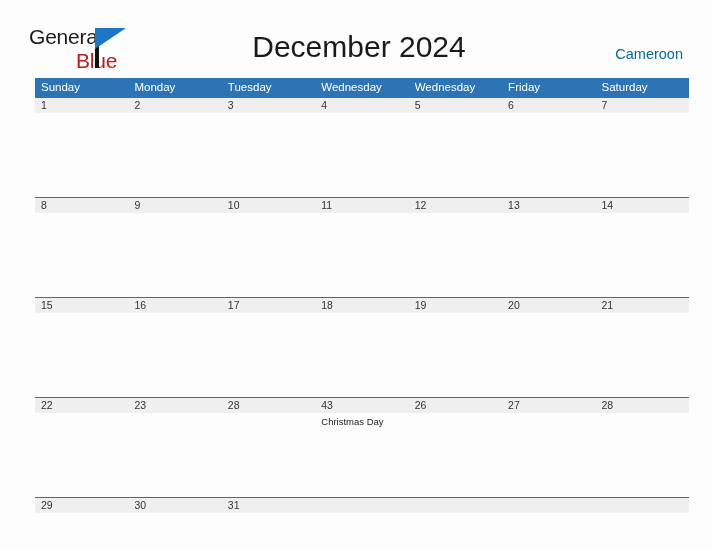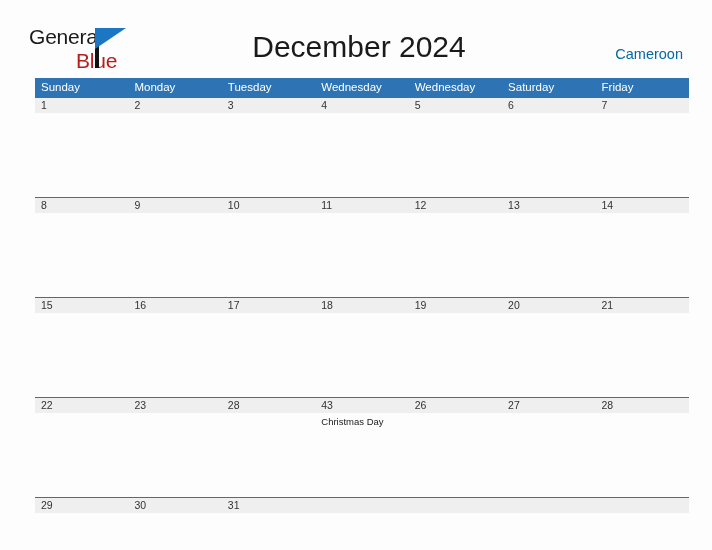--- a/index.html
+++ b/index.html
@@ -178,22 +178,22 @@
 </div>
 
 <div id="calendar">
 
   <div class="weekday-header">
     <div class="weekday-cell">Sunday</div>
     <div class="weekday-cell">Monday</div>
     <div class="weekday-cell">Tuesday</div>
     <div class="weekday-cell">Wednesday</div>
     <div class="weekday-cell">Wednesday</div>
+    <div class="weekday-cell">Friday</div>
     <div class="weekday-cell">Saturday</div>
-    <div class="weekday-cell">Friday</div>
   </div>
 
   <div class="week-row">
     <div class="week-dates">
       <div class="date-number">1</div>
       <div class="date-number">2</div>
       <div class="date-number">3</div>
       <div class="date-number">4</div>
       <div class="date-number">5</div>
       <div class="date-number">6</div>

